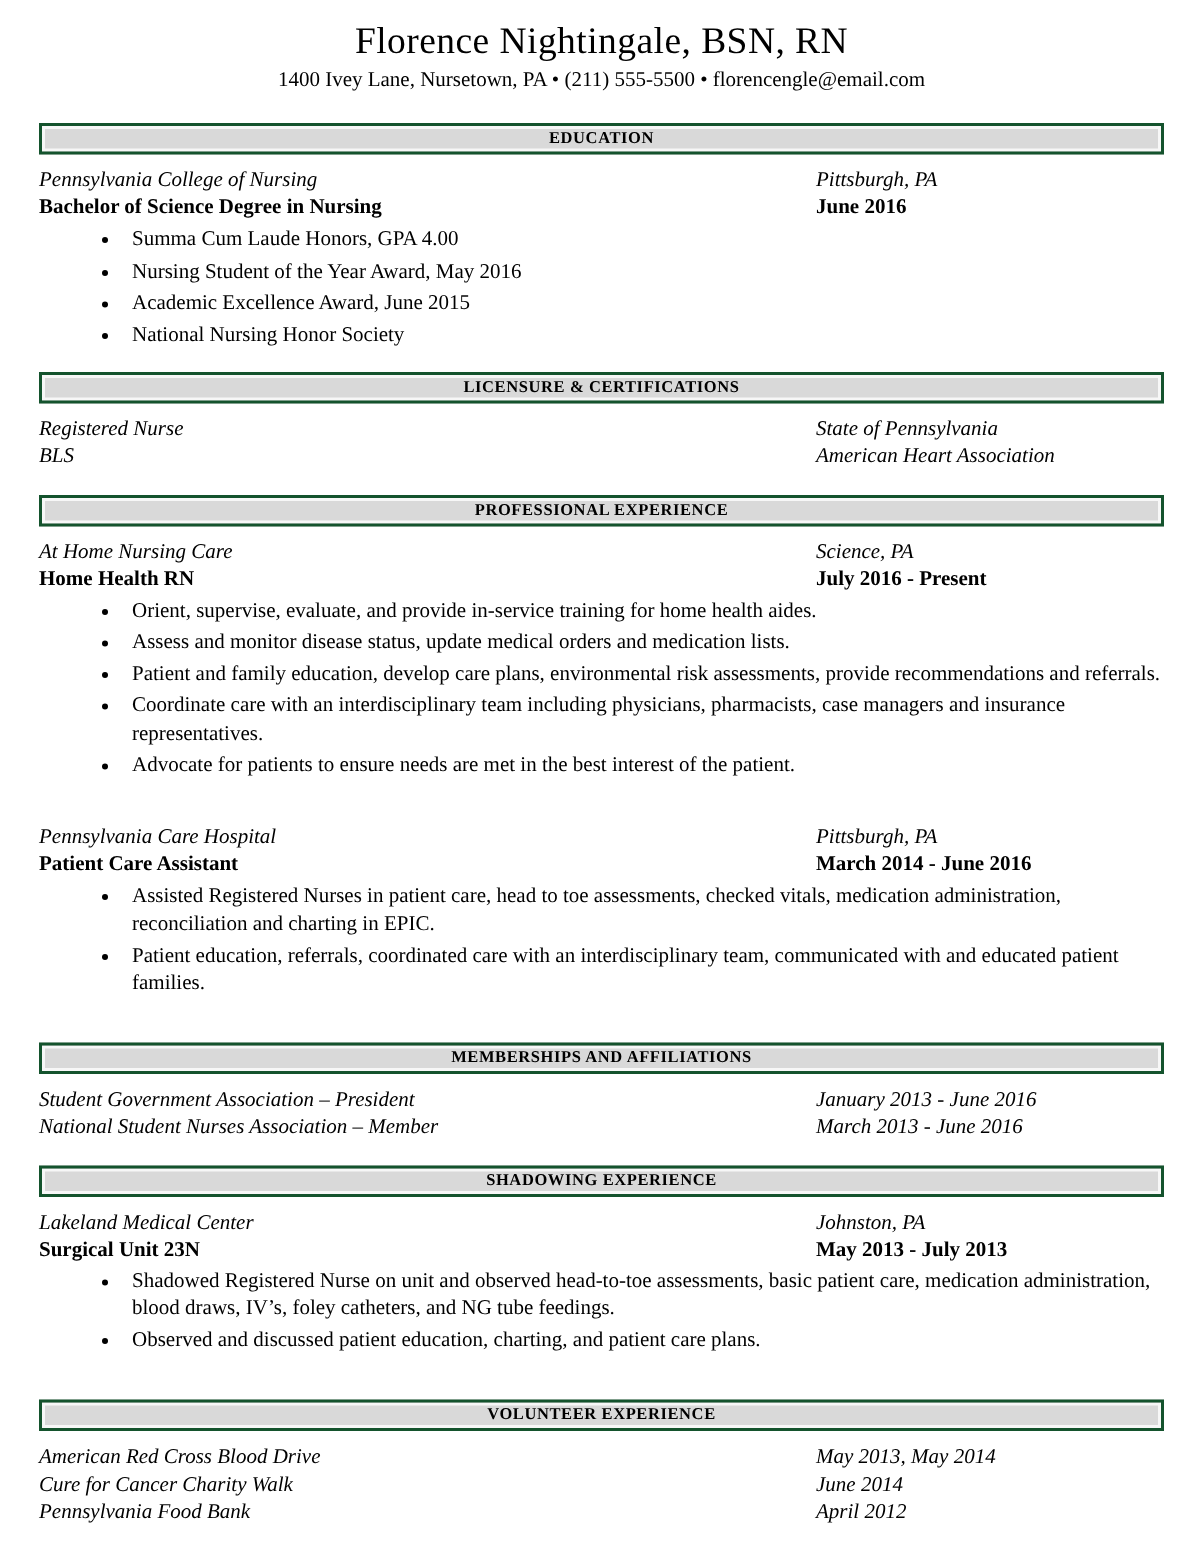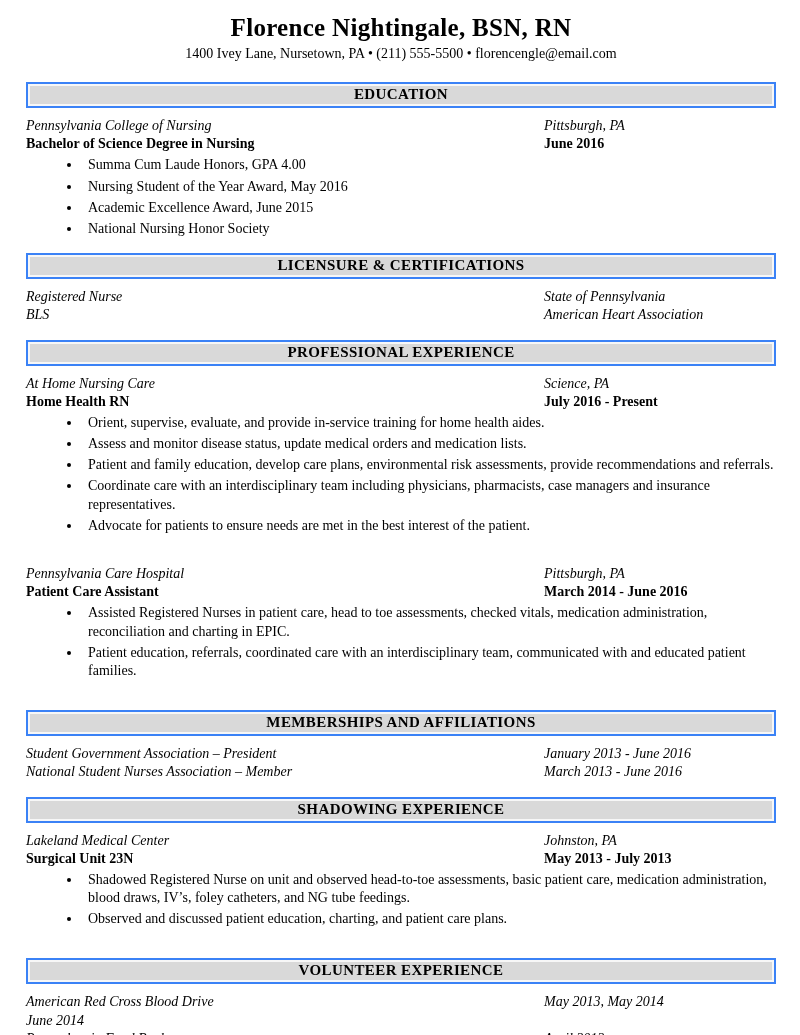--- a/index.html
+++ b/index.html
@@ -9,34 +9,34 @@
     min-height: 1035px;
     font-family: "Liberation Serif", "DejaVu Serif", serif;
     color: #000000;
   }
   .page {
     padding: 14px 24px 20px 26px;
   }
   .doc-header { text-align: center; margin-bottom: 20px; }
   .doc-name {
     font-size: 25px;
-    font-weight: bold;
+    font-weight: normal;
     letter-spacing: 0.3px;
   }
   .doc-contact {
     font-size: 14px;
     margin-top: 4px;
   }
   .section-bar {
-    border: 2px solid #3b82f6;
+    border: 2px solid #14532d;
     background: #d9d9d9;
     box-shadow: inset 0 0 0 2px #f7f7f7;
     text-align: center;
     font-weight: bold;
-    font-size: 15px;
+    font-size: 11px;
     letter-spacing: 0.4px;
     padding: 2px 0 3px 0;
     margin-top: 15px;
   }
   .section-bar:first-of-type { margin-top: 0; }
   .section-content { margin-top: 9px; font-size: 14px; }
   .row { display: flex; line-height: 1.3; }
   .row .left { flex: 1; padding-right: 10px; }
   .row .right { width: 232px; }
   .italic { font-style: italic; }
@@ -162,20 +162,21 @@
     <div class="spacer-lg"></div>
   </div>
 
   <div class="section-bar">VOLUNTEER EXPERIENCE</div>
   <div class="section-content">
     <div class="row">
       <span class="left italic">American Red Cross Blood Drive</span>
       <span class="right italic">May 2013, May 2014</span>
     </div>
     <div class="row">
+      <span class="left italic">Cure for Cancer Charity Walk</span>
       <span class="right italic">June 2014</span>
     </div>
     <div class="row">
       <span class="left italic">Pennsylvania Food Bank</span>
       <span class="right italic">April 2012</span>
     </div>
   </div>
 
 </div>
 

